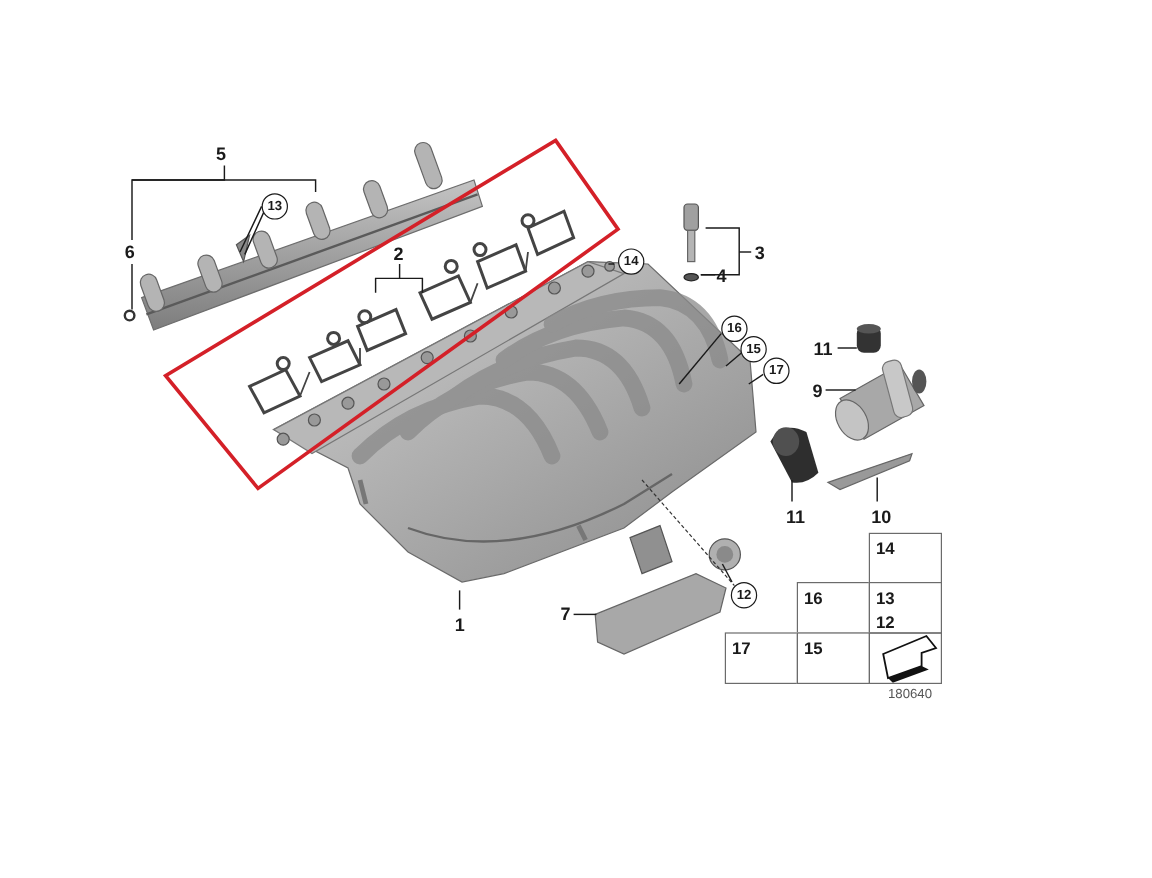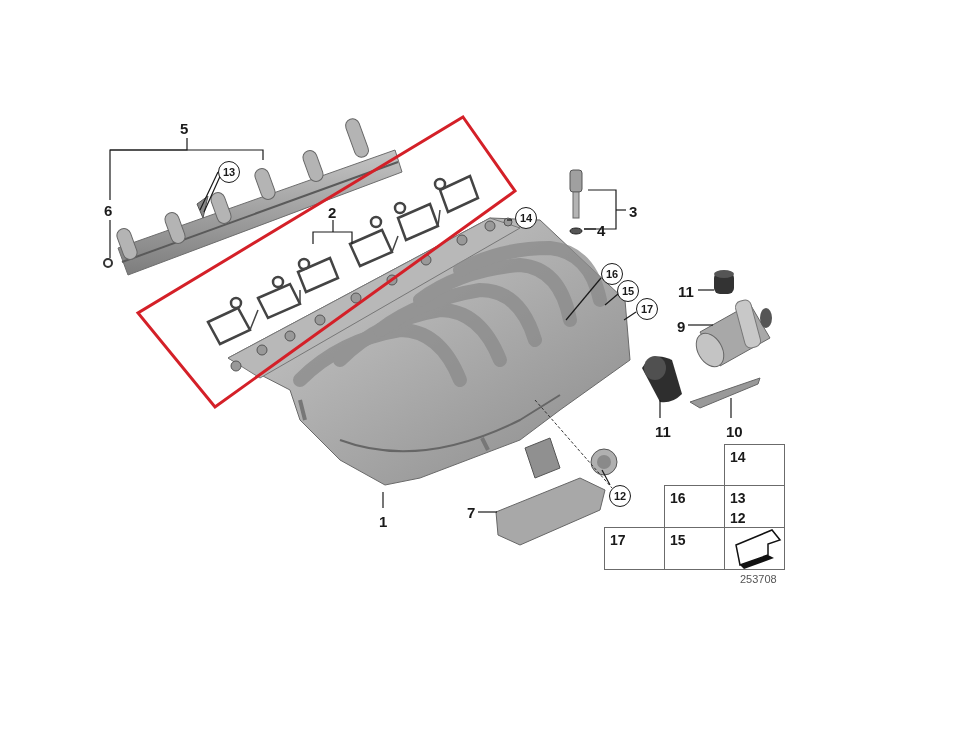--- a/index.html
+++ b/index.html
@@ -191,14 +191,14 @@
     <span class="legend-num" style="left:5px;top:24px">12</span>
   </div>
   <div class="legend-cell" style="left:604px;top:527px;width:61px;height:43px">
     <span class="legend-num" style="left:5px;top:4px">17</span>
   </div>
   <div class="legend-cell" style="left:664px;top:527px;width:61px;height:43px">
     <span class="legend-num" style="left:5px;top:4px">15</span>
   </div>
   <div class="legend-cell" style="left:724px;top:527px;width:61px;height:43px;background:transparent"></div>
 
-  <span class="diagid" style="left:740px;top:573px">253708</span>
+  <span class="diagid" style="left:740px;top:573px">180640</span>
 </div>
 
 </body></html>

